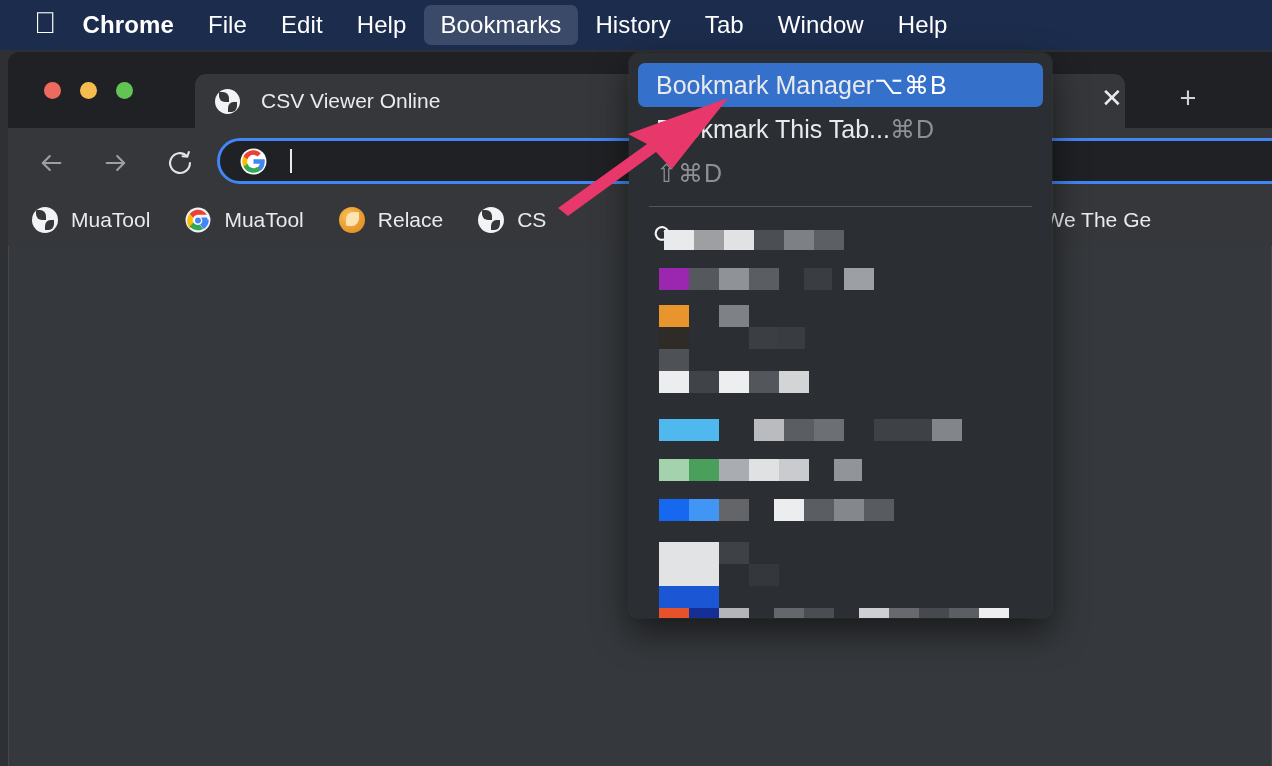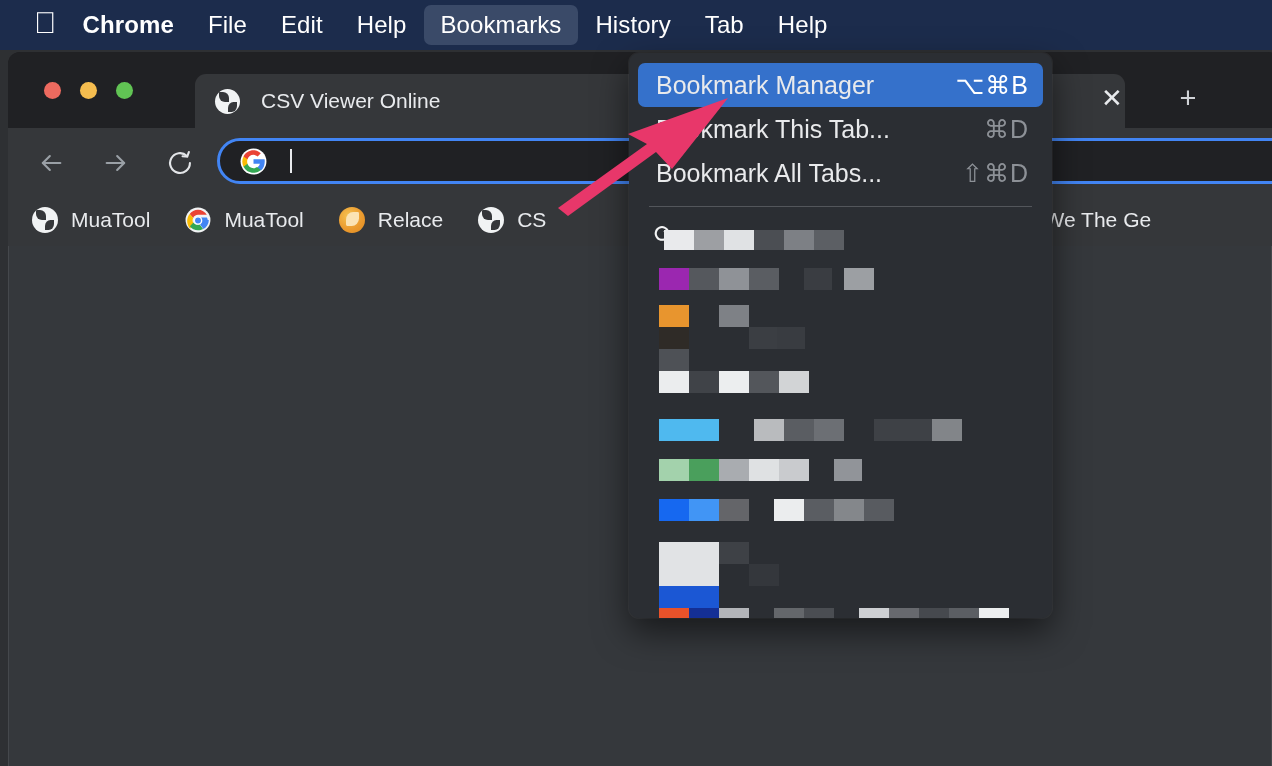--- a/index.html
+++ b/index.html
@@ -173,21 +173,21 @@
     z-index: 60;
     padding-top: 10px;
     overflow: hidden;
   }
   .dd-item {
     height: 44px; margin: 0 9px;
     border-radius: 7px;
     display: flex; align-items: center;
     padding: 0 14px 0 18px;
     color: #e9eaec; font-size: 25px;
-    justify-content: space-between;
+    justify-content: flex-start;
   }
   .dd-item.sel { background: #3571cb; }
   .dd-item .shortcut {
     color: #8d9197; font-size: 25px; letter-spacing: 1px;
     font-family: "Liberation Sans", sans-serif;
   }
   .dd-item.sel .shortcut { color: #ffffff; }
   .dd-sep {
     height: 1px; background: #53565b;
     margin: 11px 20px 13px 20px;
@@ -215,20 +215,21 @@
     <div class="mb-item apple">
       <span class="apple-glyph"></span>
     </div>
     <div class="mb-item strong">Chrome</div>
     <div class="mb-item">File</div>
     <div class="mb-item">Edit</div>
     <div class="mb-item">Help</div>
     <div class="mb-item active">Bookmarks</div>
     <div class="mb-item">History</div>
     <div class="mb-item">Tab</div>
+    <div class="mb-item">Window</div>
     <div class="mb-item">Help</div>
   </div>
 
   <div class="chromewin">
 
     <div class="tabstrip">
       <div class="traffic">
         <div class="tl r"></div>
         <div class="tl y"></div>
         <div class="tl g"></div>
@@ -324,21 +325,20 @@
       <span>Bookmark Manager</span>
       <span class="shortcut">⌥⌘B</span>
     </div>
 
     <div class="dd-item">
       <span>Bookmark This Tab...</span>
       <span class="shortcut">⌘D</span>
     </div>
 
     <div class="dd-item">
-      <span>Bookmark All Tabs...</span>
       <span class="shortcut">⇧⌘D</span>
     </div>
 
     <div class="dd-sep"></div>
 
     <div style="position:relative; height:415px;">
 
       <div class="blurrow" style="position:absolute;left:0;top:0;width:100%;">
         <span class="cursive">⟳</span>
         <span class="px" style="left:35px;top:10px;width:30px;height:20px;background:#e9eaec"></span>

